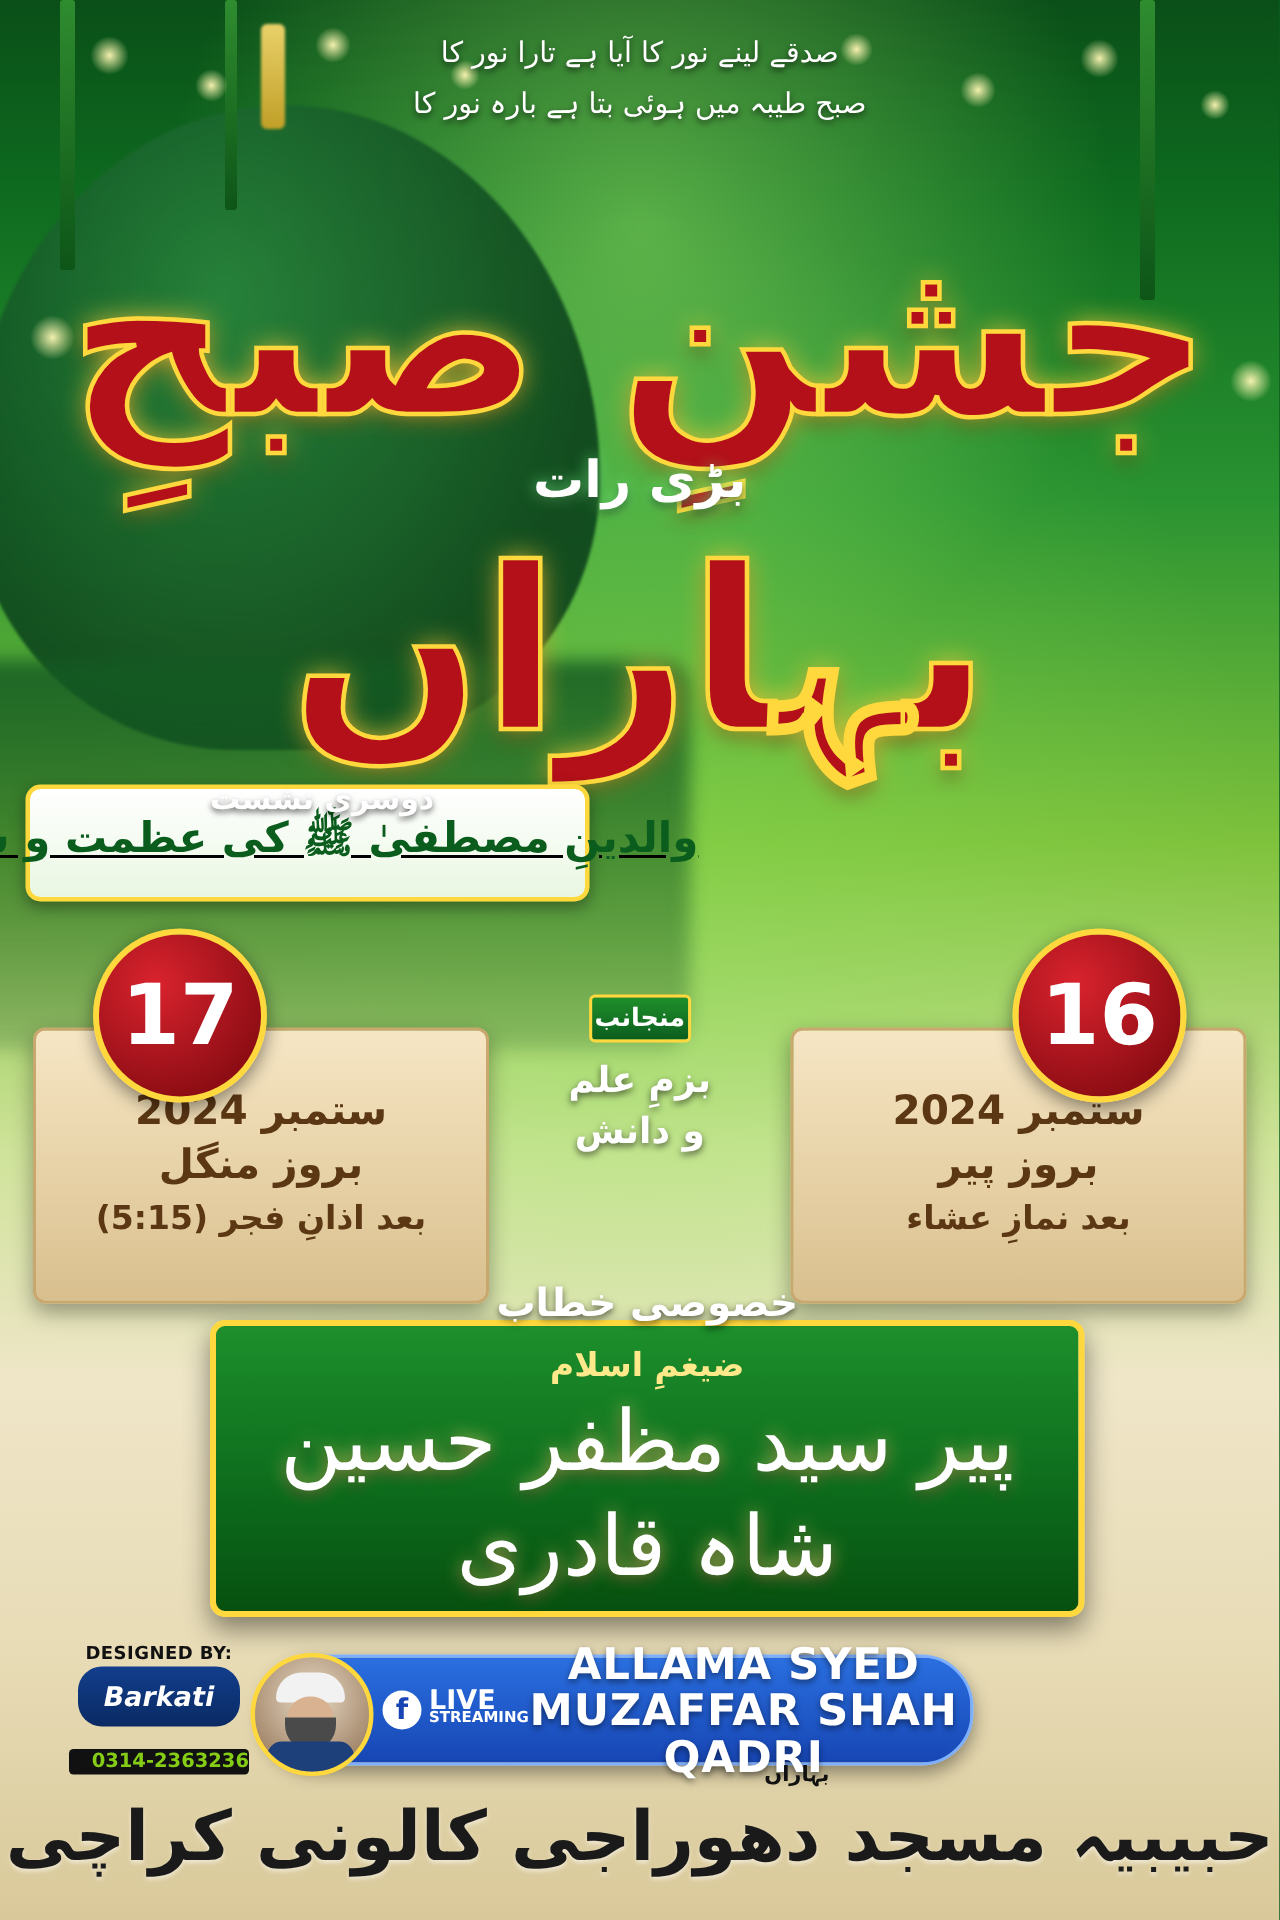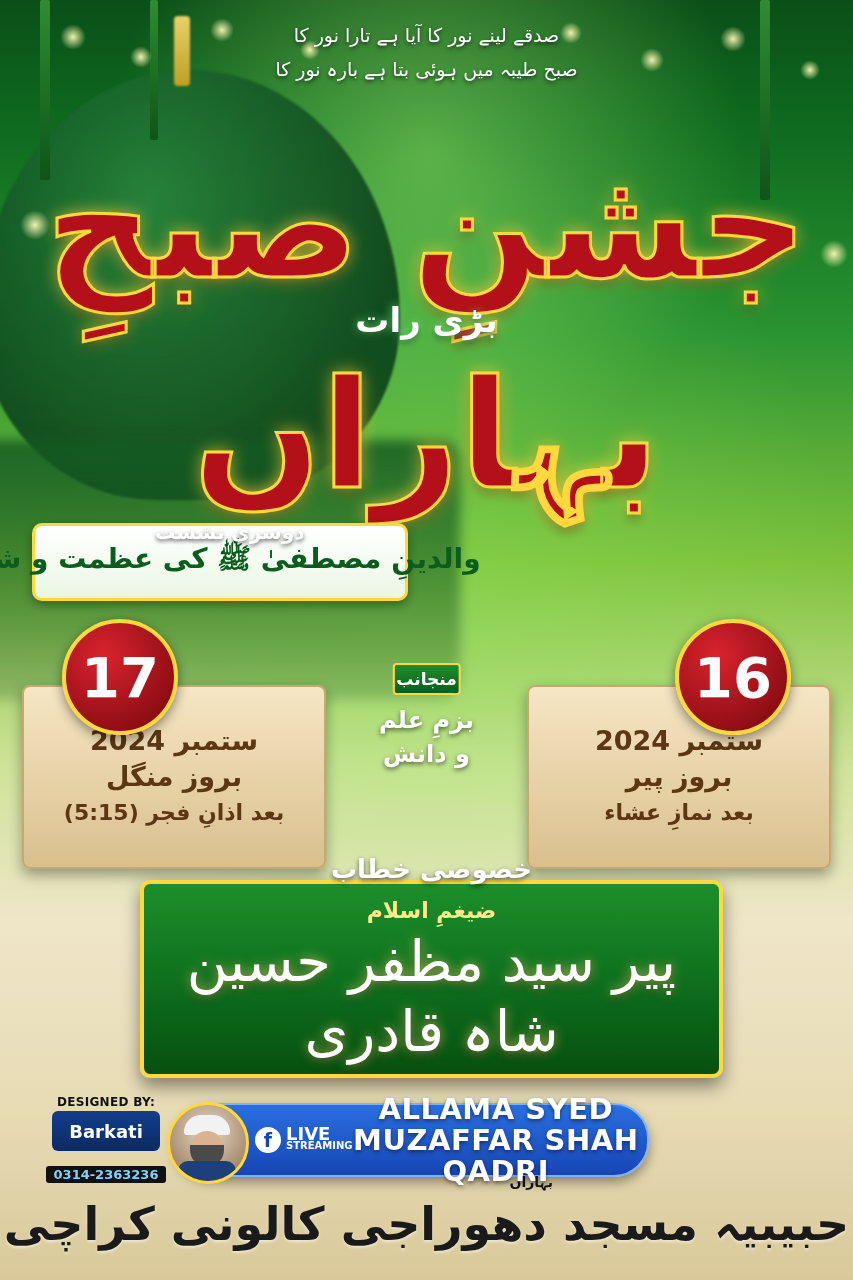--- a/index.html
+++ b/index.html
@@ -68,21 +68,21 @@
   .sessions{position:absolute;top:495px;left:0;width:853px;height:120px;direction:rtl;}
   .sess{
     position:absolute;top:28px;width:370px;height:72px;
     background:linear-gradient(180deg,#ffffff,#e9f7e2);
     border:3px solid #ffd83d;border-radius:10px;
     box-shadow:0 4px 10px rgba(0,0,0,.35);
     display:flex;align-items:center;justify-content:center;
     direction:rtl;
   }
   .sess.right{right:28px;}
-  .sess.left{left:32px;}
+  .sess.left{left:17px;text-decoration:underline;}
   .sess-text{
     color:#0b5d1e;font-size:28px;font-weight:bold;white-space:nowrap;
   }
   .sess-tag{
     position:absolute;top:-6px;color:#ffffff;font-size:20px;font-weight:bold;
     text-shadow:0 2px 4px rgba(0,0,0,.6);
   }
   .sess.right .sess-tag{right:120px;}
   .sess.left .sess-tag{left:120px;}
 
@@ -142,26 +142,26 @@
     text-shadow:0 0 12px rgba(255,230,120,.7),0 4px 8px rgba(0,0,0,.5);
   }
 
   
   .designer{
     position:absolute;left:46px;top:1095px;width:120px;height:88px;text-align:center;
   }
   .designer .dby{color:#111;font-size:12px;font-weight:bold;letter-spacing:.3px;}
   .designer .logo{
     margin:2px auto 15px;width:108px;height:40px;background:linear-gradient(180deg,#123e8c,#0a2a63);
-    border-radius:6px;color:#fff;font-size:18px;font-weight:bold;
-    display:flex;align-items:center;justify-content:center;
+    border-radius:16px;color:#fff;font-size:18px;font-weight:bold;
+    display:flex;align-items:center;justify-content:center;font-style:italic;
   }
   .designer .phone{
-    margin-top:3px;background:#111;color:#7dd3fc;font-size:13px;font-weight:bold;
-    border-radius:3px;padding:1px 0;
+    margin-top:3px;background:#111;color:#84cc16;font-size:13px;font-weight:bold;
+    border-radius:3px;padding:1px 0;text-align:right;
   }
 
   
   .livebar{
     position:absolute;left:175px;top:1103px;width:470px;height:70px;
     background:linear-gradient(180deg,#2a6fe0,#1746b4);
     border-radius:35px;border:2px solid #7fb0ff;
     box-shadow:0 5px 12px rgba(0,0,0,.4);
     display:flex;align-items:center;
   }

